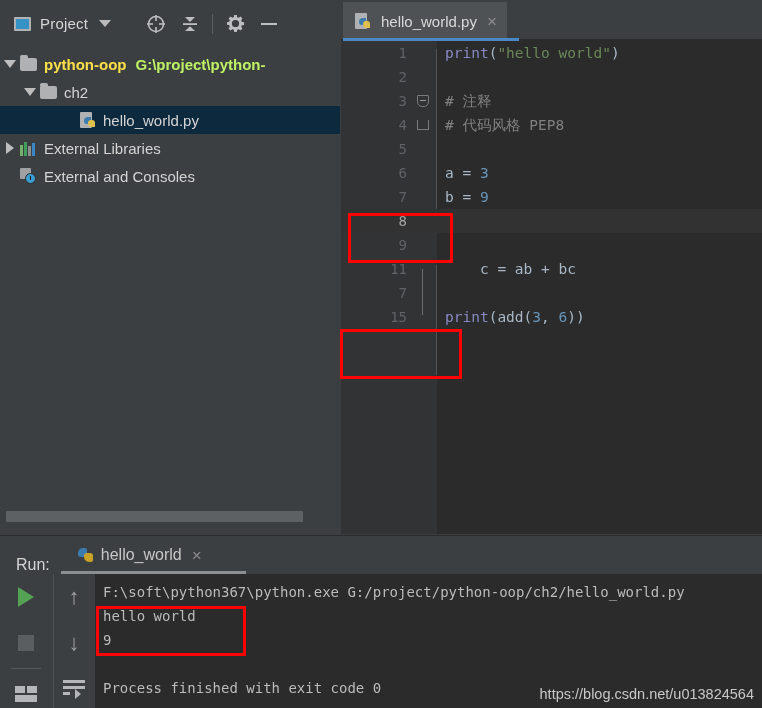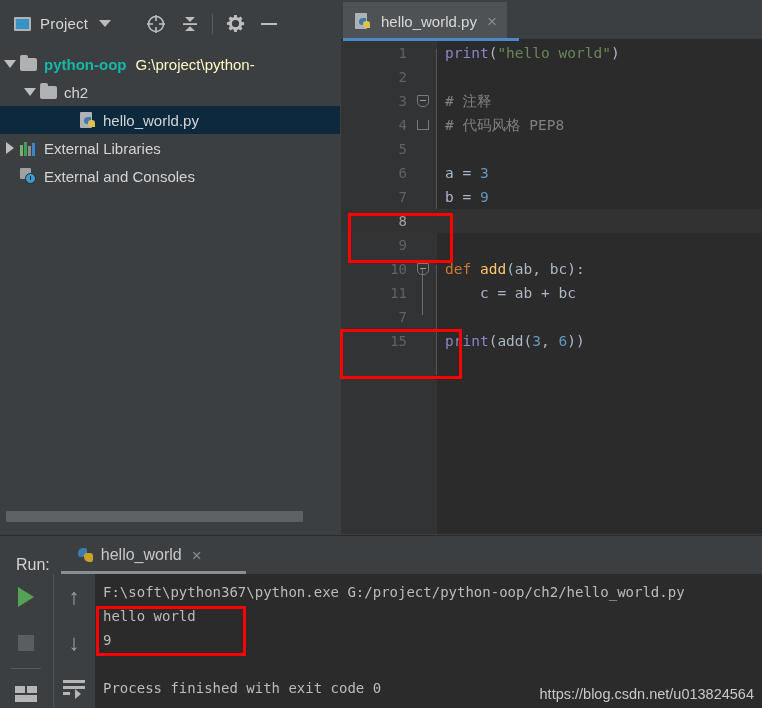--- a/index.html
+++ b/index.html
@@ -83,22 +83,22 @@
   }
   .py-icon .snake-b {
     position: absolute; left: 4px; top: 5px; width: 7px; height: 7px;
     background: #3B7CB0; border-radius: 4px 0 3px 3px;
   }
   .py-icon .snake-y {
     position: absolute; left: 8px; top: 8px; width: 7px; height: 7px;
     background: #DFC14B; border-radius: 3px 3px 0 4px;
   }
   .tree-label { color: #D4D4D4; }
-  .tree-label.bold { font-weight: bold; color: #14b8a6; }
-  .tree-path { color: #fef9c3; margin-left: 9px; font-weight: normal; }
+  .tree-label.bold { font-weight: bold; color: #fde047; }
+  .tree-path { color: #bef264; margin-left: 9px; font-weight: bold; }
   .libs-icon {
     width: 17px; height: 15px; flex: none; margin-right: 7px;
     display: flex; align-items: flex-end; gap: 1px;
   }
   .libs-icon i { display: block; width: 3px; background: #5FA05F; }
   .libs-icon i:nth-child(1){ height: 11px; background:#77B06A; }
   .libs-icon i:nth-child(2){ height: 14px; background:#3F9E5A; }
   .libs-icon i:nth-child(3){ height: 10px; background:#8D8D8D; }
   .libs-icon i:nth-child(4){ height: 13px; background:#3B86C4; }
   .scratch-icon { width: 17px; height: 16px; position: relative; flex: none; margin-right: 7px; }
@@ -400,21 +400,20 @@
       <div id="code-lines">
           <div class="code-line"><span class="ln">1</span><span class="code-txt"><span class="bi">print</span><span>(</span><span class="st">"hello world"</span><span>)</span></span></div>
           <div class="code-line"><span class="ln">2</span><span class="code-txt"></span></div>
           <div class="code-line"><span class="ln">3</span><span class="fold-minus tip"></span><span class="code-txt"><span class="cm"># 注释</span></span></div>
           <div class="code-line"><span class="ln">4</span><span class="fold-end"></span><span class="code-txt"><span class="cm"># 代码风格 PEP8</span></span></div>
           <div class="code-line"><span class="ln">5</span><span class="code-txt"></span></div>
           <div class="code-line"><span class="ln">6</span><span class="code-txt"><span>a = </span><span class="nu">3</span></span></div>
           <div class="code-line"><span class="ln">7</span><span class="code-txt"><span>b = </span><span class="nu">9</span></span></div>
           <div class="code-line current"><span class="ln">8</span><span class="code-txt"></span></div>
           <div class="code-line"><span class="ln">9</span><span class="code-txt"></span></div>
-          <div class="code-line"><span class="ln">10</span><span class="fold-minus tip"></span><span class="code-txt"><span class="k">def </span><span class="fn">add</span><span>(ab, bc):</span></span></div>
           <div class="code-line"><span class="ln">11</span><span class="code-txt"><span>    c = ab + bc</span></span></div>
           <div class="code-line"><span class="ln">7</span><span class="code-txt"></span></div>
           <div class="code-line"><span class="ln">15</span><span class="code-txt"><span class="bi">print</span><span>(add(</span><span class="nu">3</span><span>, </span><span class="nu">6</span><span>))</span></span></div>
         </div>
     <div class="fold-bracket" style="top: 10px; height: 0px;"></div>
         <div class="fold-bracket" style="top: 228px; height: 46px;"></div>
       </div>
   </div>
 
   <div id="run-panel">

